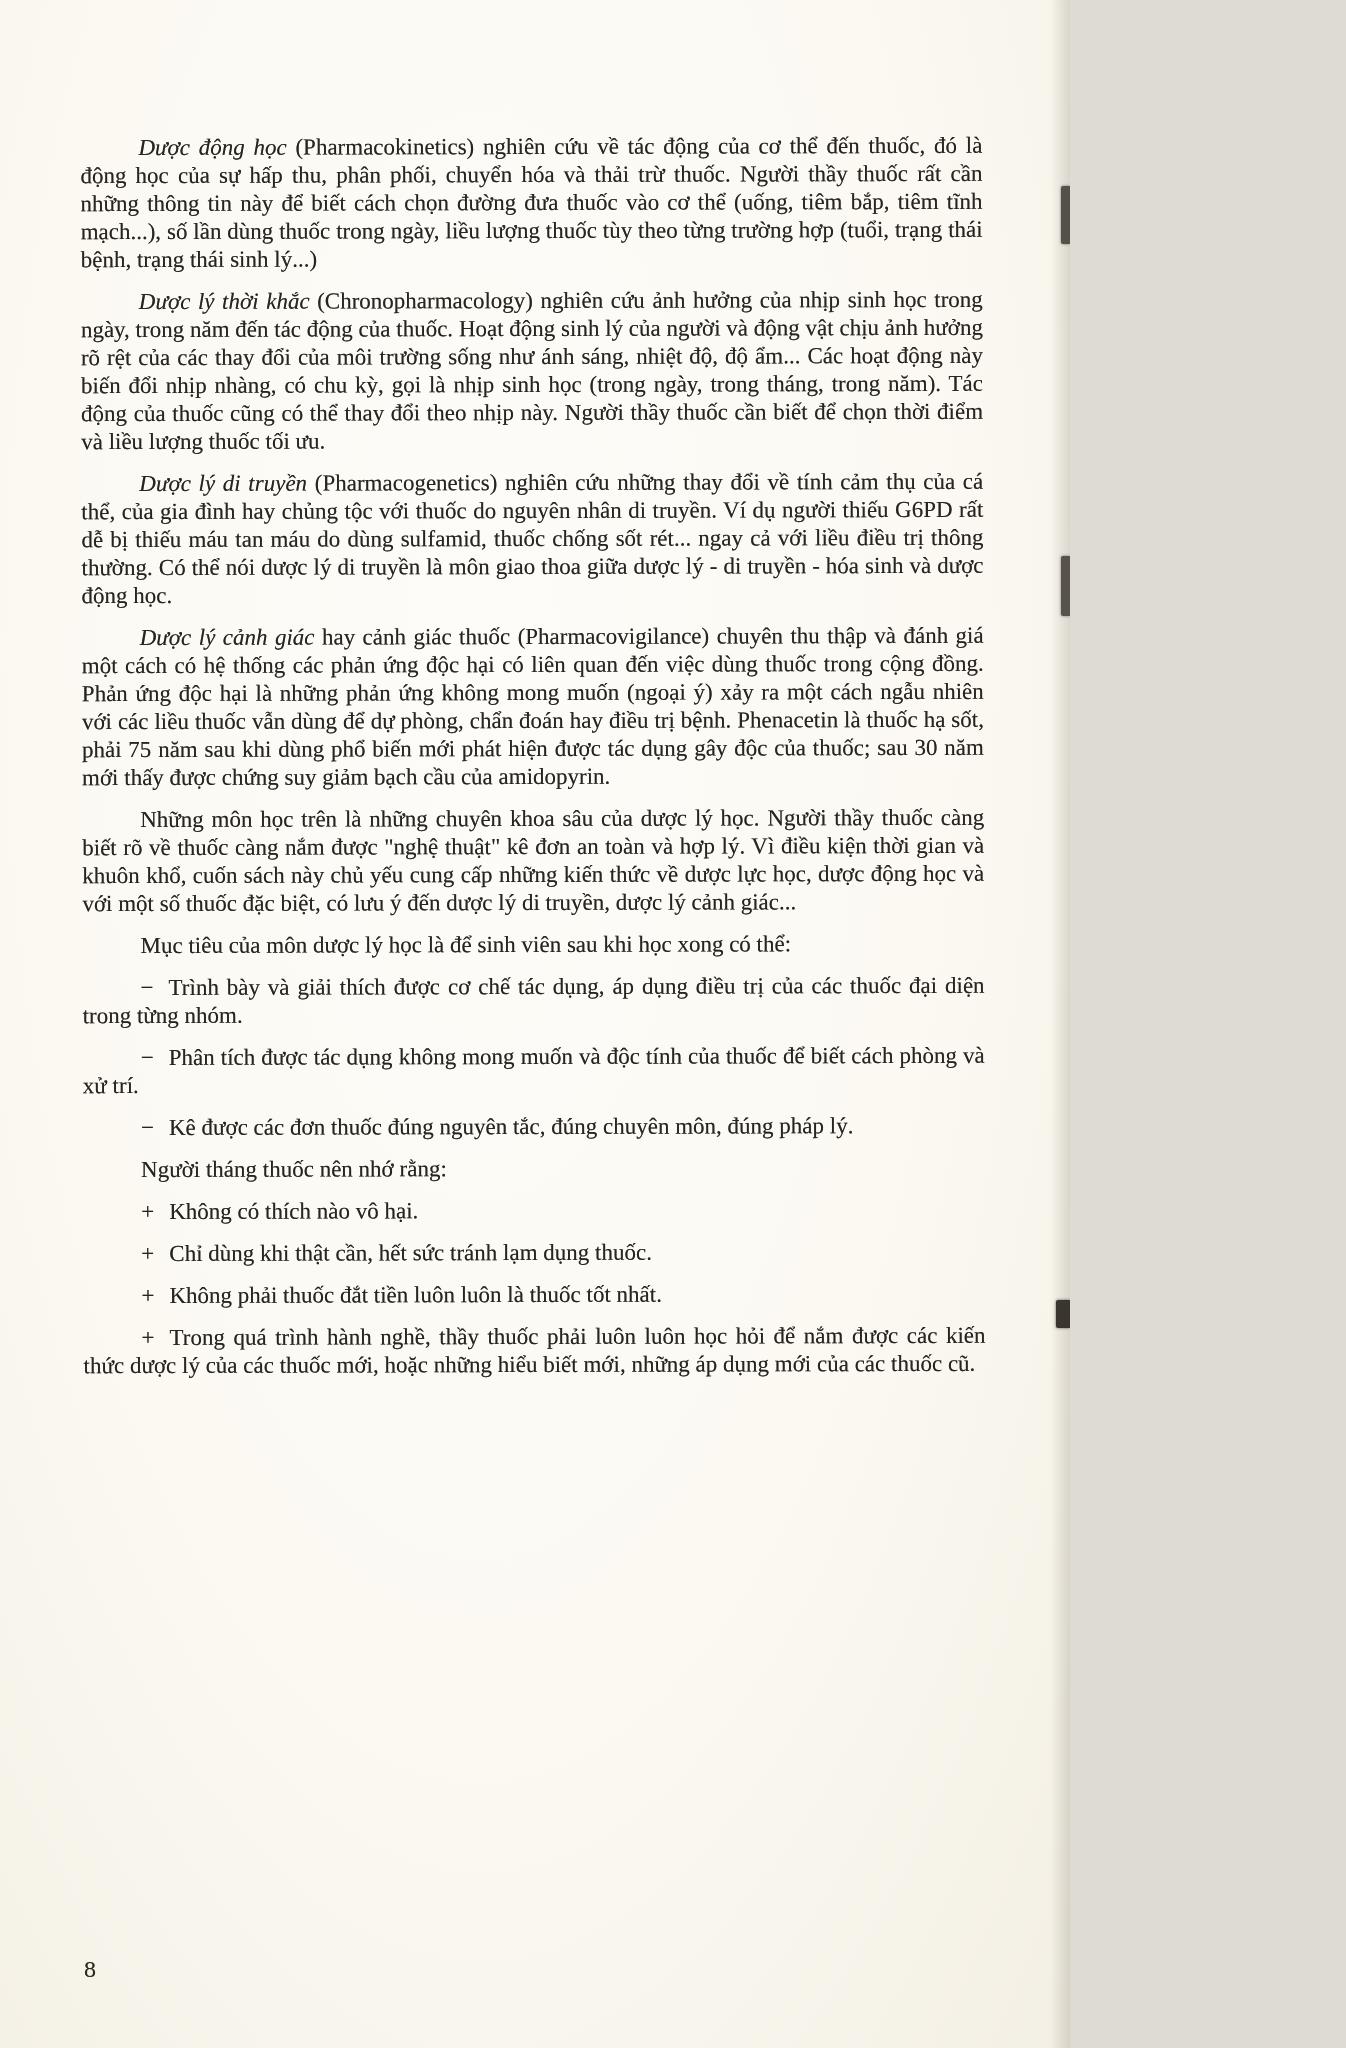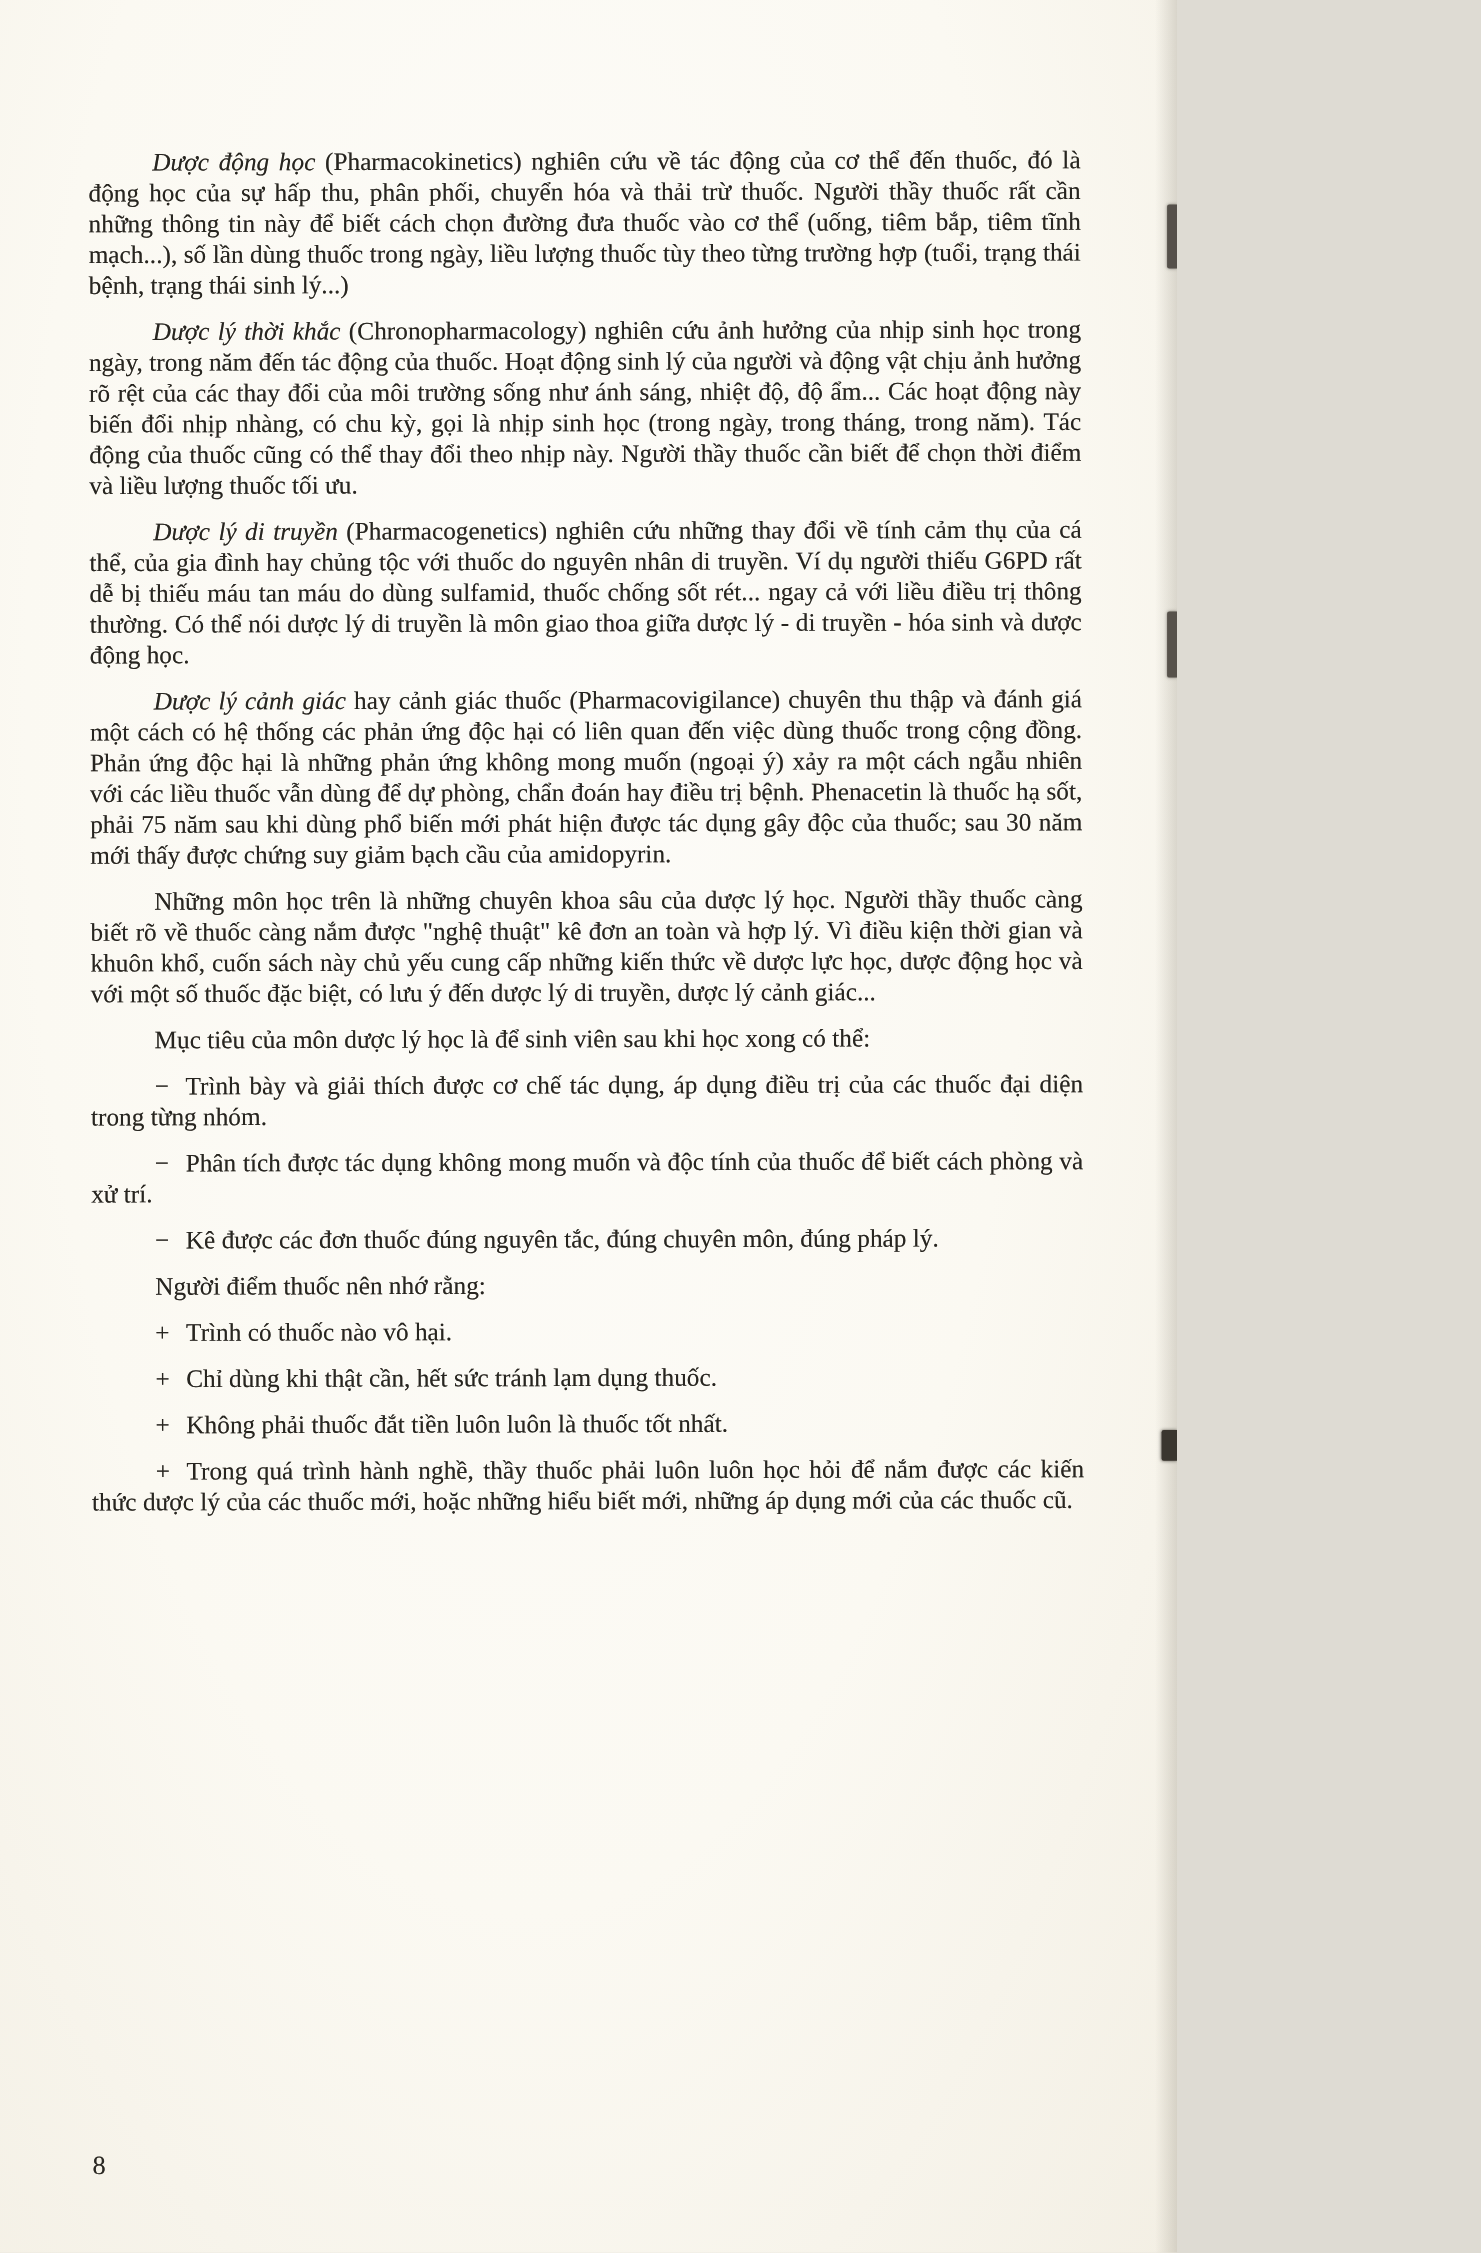--- a/index.html
+++ b/index.html
@@ -57,23 +57,23 @@
     <p class="para"><span>Những môn học trên là những chuyên khoa sâu của dược lý học. Người thầy thuốc càng biết rõ về thuốc càng nắm được "nghệ thuật" kê đơn an toàn và hợp lý. Vì điều kiện thời gian và khuôn khổ, cuốn sách này chủ yếu cung cấp những kiến thức về dược lực học, dược động học và với một số thuốc đặc biệt, có lưu ý đến dược lý di truyền, dược lý cảnh giác...</span></p>
 
     <p class="para"><span>Mục tiêu của môn dược lý học là để sinh viên sau khi học xong có thể:</span></p>
 
     <p class="para"><span class="marker">−</span><span>Trình bày và giải thích được cơ chế tác dụng, áp dụng điều trị của các thuốc đại diện trong từng nhóm.</span></p>
 
     <p class="para"><span class="marker">−</span><span>Phân tích được tác dụng không mong muốn và độc tính của thuốc để biết cách phòng và xử trí.</span></p>
 
     <p class="para"><span class="marker">−</span><span>Kê được các đơn thuốc đúng nguyên tắc, đúng chuyên môn, đúng pháp lý.</span></p>
 
-    <p class="para"><span>Người điểm thuốc nên nhớ rằng:</span></p>
+    <p class="para"><span>Người tháng thuốc nên nhớ rằng:</span></p>
 
-    <p class="para"><span class="marker">+</span><span>Trình có thuốc nào vô hại.</span></p>
+    <p class="para"><span class="marker">+</span><span>Không có thích nào vô hại.</span></p>
 
     <p class="para"><span class="marker">+</span><span>Chỉ dùng khi thật cần, hết sức tránh lạm dụng thuốc.</span></p>
 
     <p class="para"><span class="marker">+</span><span>Không phải thuốc đắt tiền luôn luôn là thuốc tốt nhất.</span></p>
 
     <p class="para"><span class="marker">+</span><span>Trong quá trình hành nghề, thầy thuốc phải luôn luôn học hỏi để nắm được các kiến thức dược lý của các thuốc mới, hoặc những hiểu biết mới, những áp dụng mới của các thuốc cũ.</span></p>
 
   </div>
 
   <div class="page-number">8</div>

